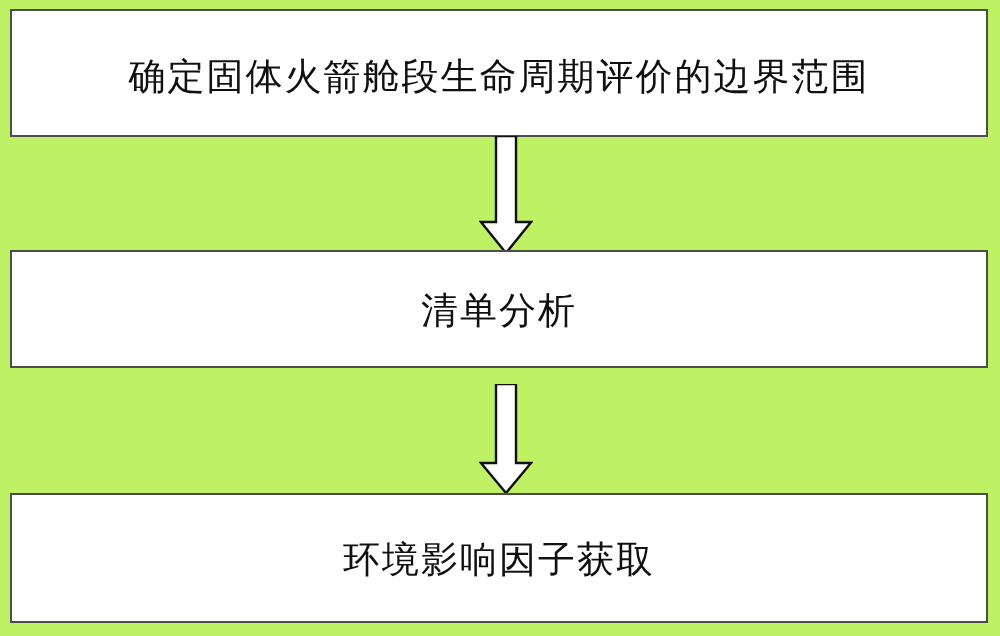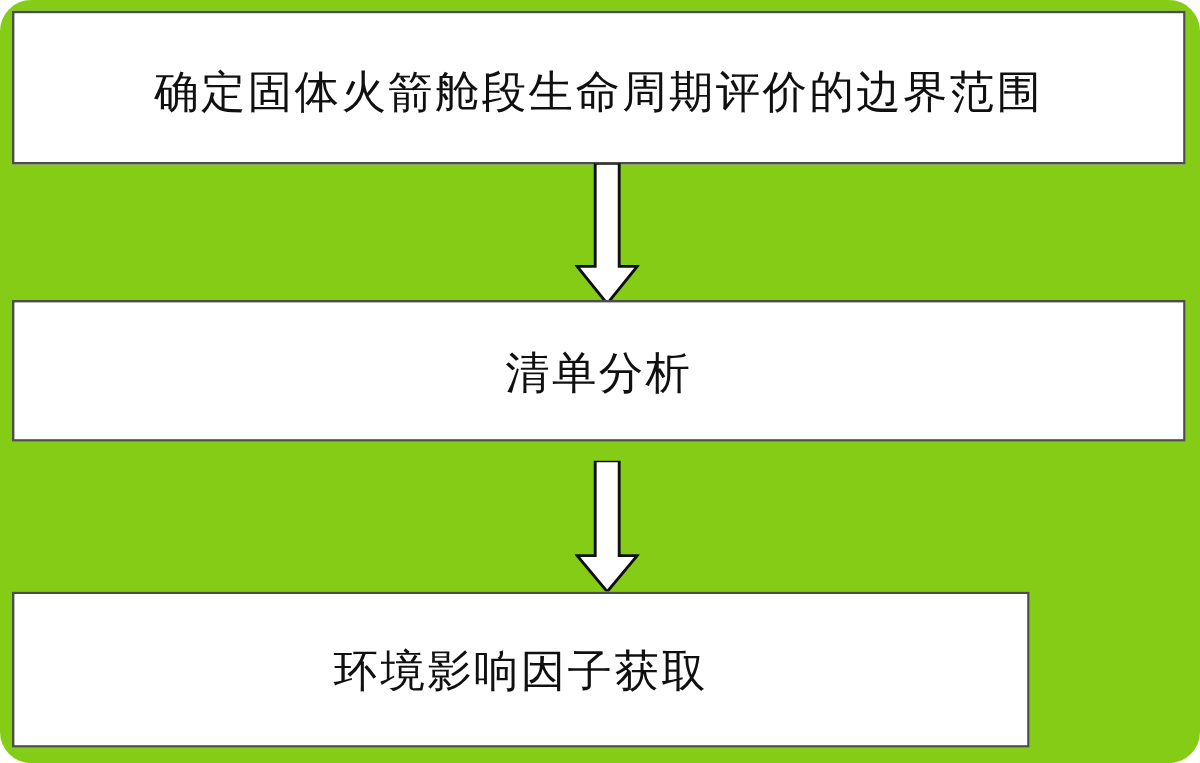--- a/index.html
+++ b/index.html
@@ -12,22 +12,21 @@
     width: 1000px;
     height: 636px;
     overflow: hidden;
     font-family: "DejaVu Serif", "Liberation Serif", serif;
   }
 
   #canvas {
     position: relative;
     width: 1000px;
     height: 636px;
-    background: #84cc16;
-    border-radius: 26px;
+    background: #bef264;
   }
 
   
   .node {
     position: absolute;
     box-sizing: border-box;
     background: #ffffff;
     border: 2px solid #4d4d4d;
     display: flex;
     align-items: center;
@@ -43,21 +42,21 @@
     text-align: center;
     font-weight: 400;
   }
 
   #node-scope   { left: 10px;  top: 9px;   width: 978px; height: 128px; }
   #node-scope .node-label { position: relative; top: 4px; }
 
   #node-inventory { left: 10px; top: 250px; width: 978px; height: 118px; }
   #node-inventory .node-label { position: relative; top: 2px; }
 
-  #node-impact  { left: 10px;  top: 493px; width: 848px; height: 130px; }
+  #node-impact  { left: 10px;  top: 493px; width: 978px; height: 130px; }
   #node-impact .node-label { position: relative; top: 2px; }
 
   
   .arrow {
     position: absolute;
     left: 479px;
     width: 54px;
   }
   .arrow svg { display: block; width: 100%; height: 100%; }
   #arrow-1 { top: 136px; height: 118px; }

